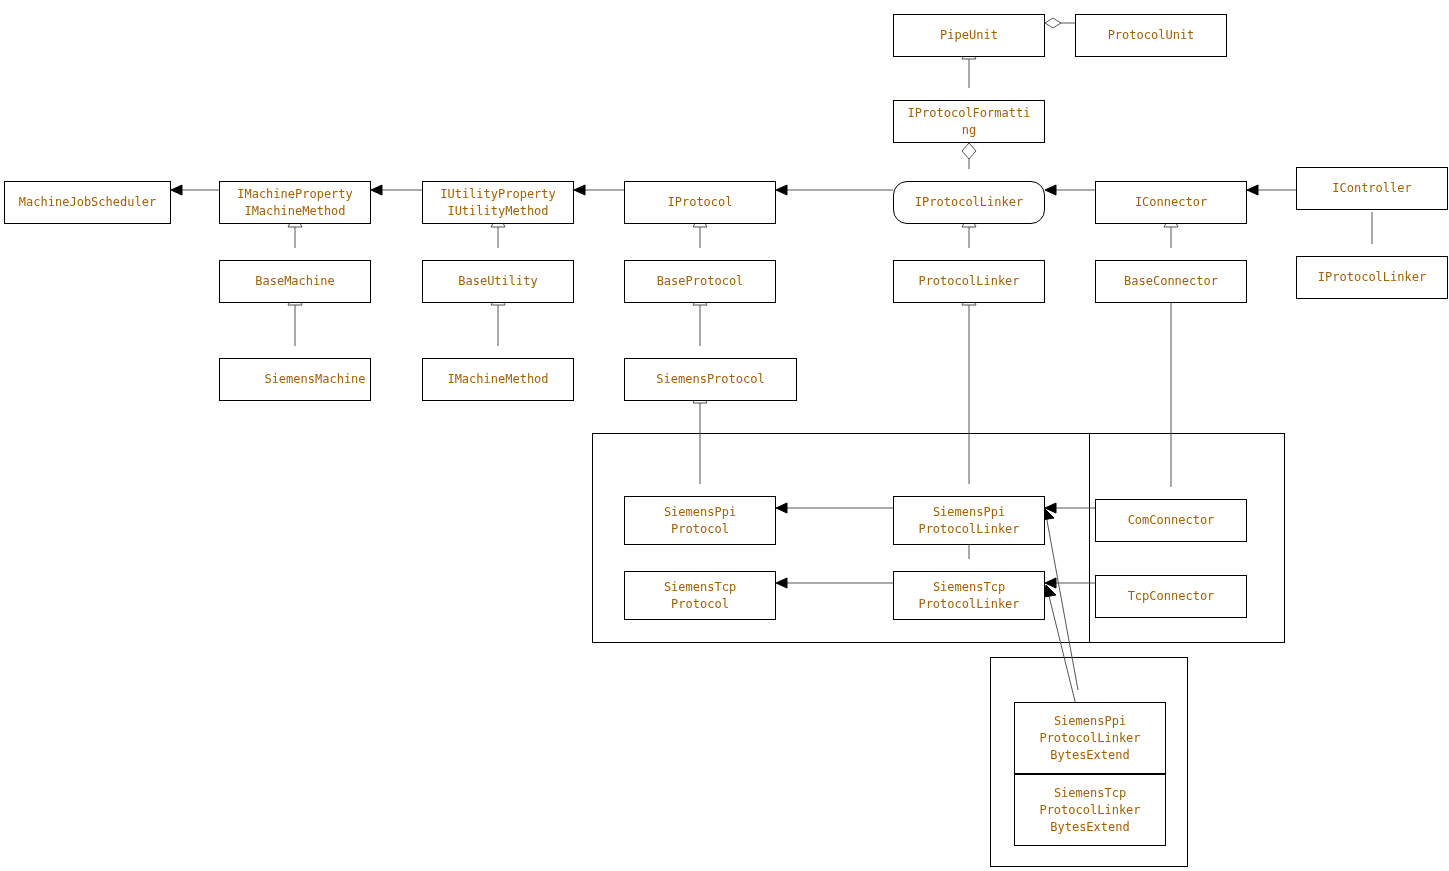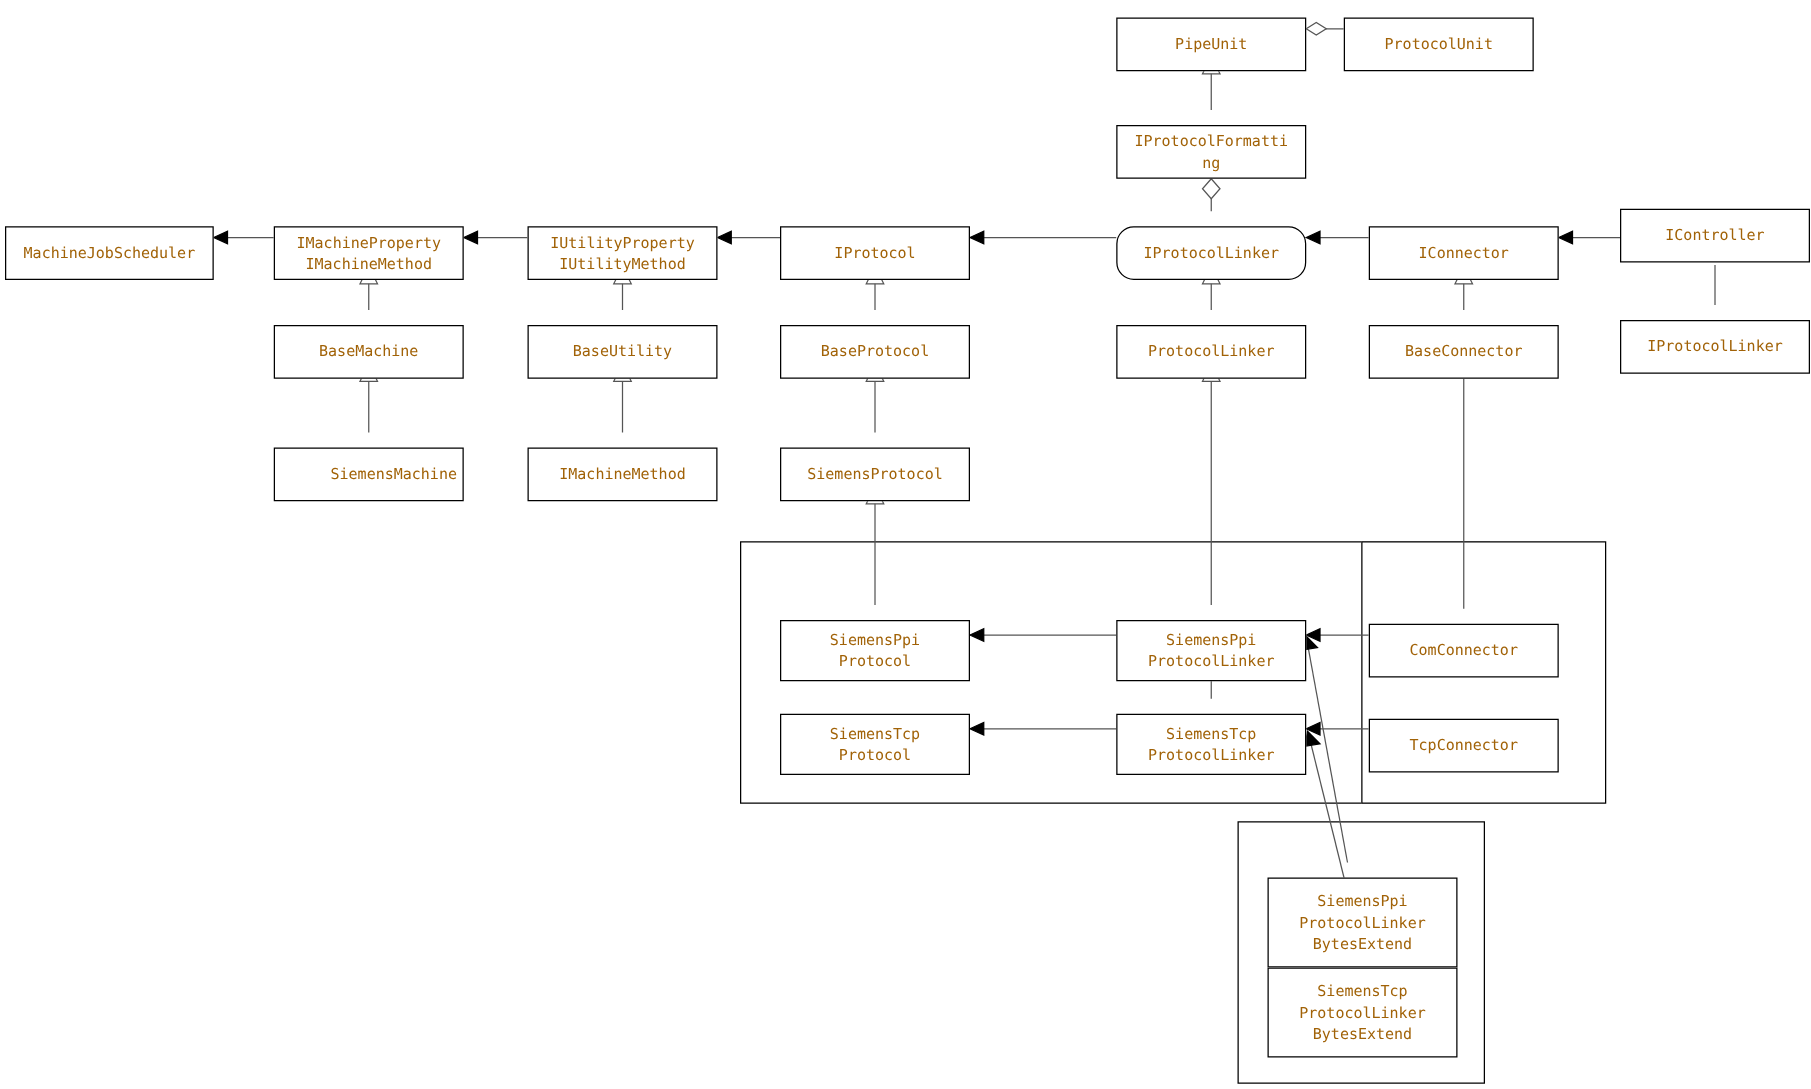--- a/index.html
+++ b/index.html
@@ -173,21 +173,21 @@
   <div class="node" style="left:1095px;top:169px;width:152px;height:43px;">IConnector</div>
   <div class="node" style="left:1296px;top:155px;width:152px;height:43px;">IController</div>
   <div class="node" style="left:219px;top:248px;width:152px;height:43px;">BaseMachine</div>
   <div class="node" style="left:422px;top:248px;width:152px;height:43px;">BaseUtility</div>
   <div class="node" style="left:624px;top:248px;width:152px;height:43px;">BaseProtocol</div>
   <div class="node" style="left:893px;top:248px;width:152px;height:43px;">ProtocolLinker</div>
   <div class="node" style="left:1095px;top:248px;width:152px;height:43px;">BaseConnector</div>
   <div class="node" style="left:1296px;top:244px;width:152px;height:43px;">IProtocolLinker</div>
   <div class="node" style="left:219px;top:346px;width:152px;height:43px;padding-left:40px;">SiemensMachine</div>
   <div class="node" style="left:422px;top:346px;width:152px;height:43px;">IMachineMethod</div>
-  <div class="node" style="left:624px;top:346px;width:152px;height:43px;">SiemensProtocol</div>
+  <div class="node" style="left:624px;top:346px;width:173px;height:43px;">SiemensProtocol</div>
   <div class="node" style="left:624px;top:484px;width:152px;height:49px;">SiemensPpi
 Protocol</div>
   <div class="node" style="left:893px;top:484px;width:152px;height:49px;">SiemensPpi
 ProtocolLinker</div>
   <div class="node" style="left:1095px;top:487px;width:152px;height:43px;">ComConnector</div>
   <div class="node" style="left:624px;top:559px;width:152px;height:49px;">SiemensTcp
 Protocol</div>
   <div class="node" style="left:893px;top:559px;width:152px;height:49px;">SiemensTcp
 ProtocolLinker</div>
   <div class="node" style="left:1095px;top:563px;width:152px;height:43px;">TcpConnector</div>

